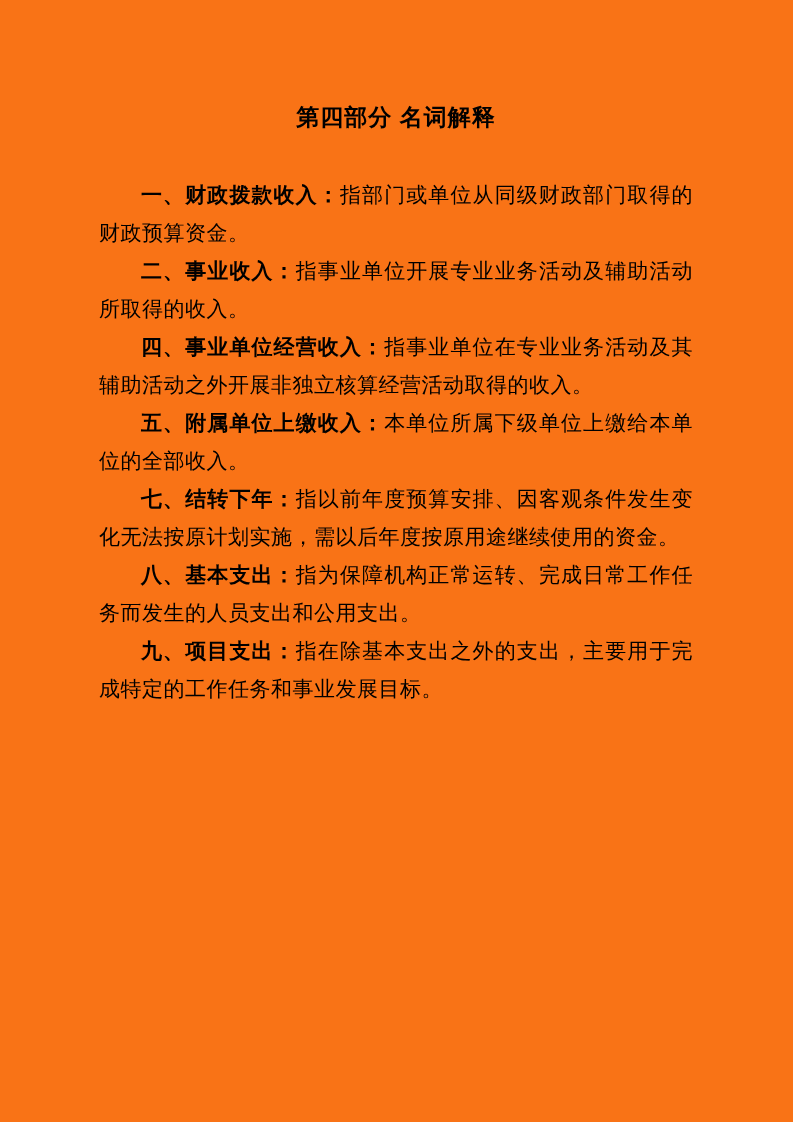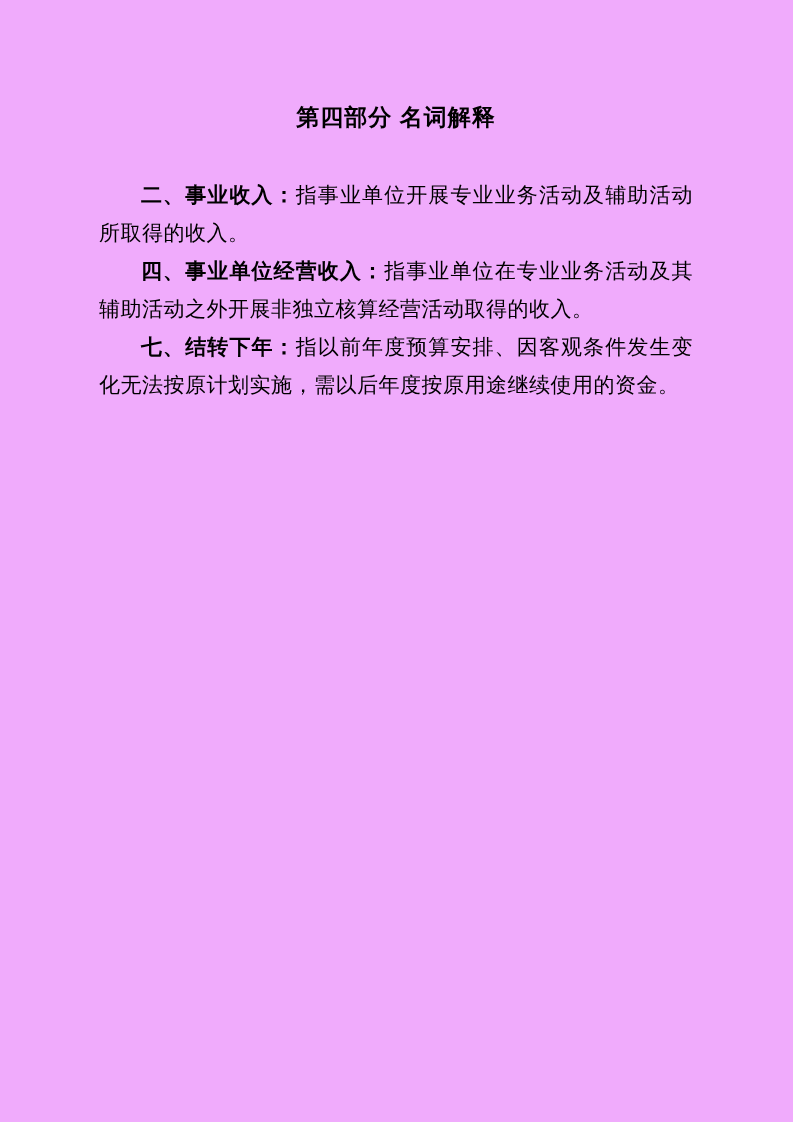--- a/index.html
+++ b/index.html
@@ -5,21 +5,21 @@
   html, body {
     margin: 0;
     padding: 0;
     background: #ffffff;
   }
   .page {
     position: relative;
     width: 793px;
     height: 1122px;
     margin: 0 auto;
-    background: #f0abfc;
+    background: #f97316;
     box-sizing: border-box;
     padding: 102px 100px 0 99px;
     overflow: hidden;
     color: #000000;
   }
   .doc-title {
     margin: 0 0 44px 0;
     font-family: "Liberation Sans", "DejaVu Sans", sans-serif;
     font-weight: bold;
     font-size: 23px;
@@ -49,26 +49,30 @@
   .para .def {
     font-weight: normal;
   }
 </style>
 </head>
 <body>
 
 <main class="page">
   <h1 class="doc-title">第四部分 名词解释</h1>
   <section class="terms" id="terms-list">
+  <p class="para"><span class="term">一、财政拨款收入：</span><span class="def">指部门或单位从同级财政部门取得的财政预算资金。</span></p>
 
   <p class="para"><span class="term">二、事业收入：</span><span class="def">指事业单位开展专业业务活动及辅助活动所取得的收入。</span></p>
 
 
   <p class="para"><span class="term">四、事业单位经营收入：</span><span class="def">指事业单位在专业业务活动及其辅助活动之外开展非独立核算经营活动取得的收入。</span></p>
 
+  <p class="para"><span class="term">五、附属单位上缴收入：</span><span class="def">本单位所属下级单位上缴给本单位的全部收入。</span></p>
 
 
   <p class="para"><span class="term">七、结转下年：</span><span class="def">指以前年度预算安排、因客观条件发生变化无法按原计划实施，需以后年度按原用途继续使用的资金。</span></p>
 
+  <p class="para"><span class="term">八、基本支出：</span><span class="def">指为保障机构正常运转、完成日常工作任务而发生的人员支出和公用支出。</span></p>
 
+  <p class="para"><span class="term">九、项目支出：</span><span class="def">指在除基本支出之外的支出，主要用于完成特定的工作任务和事业发展目标。</span></p>
 
 </section>
 </main>
 
 </body></html>

